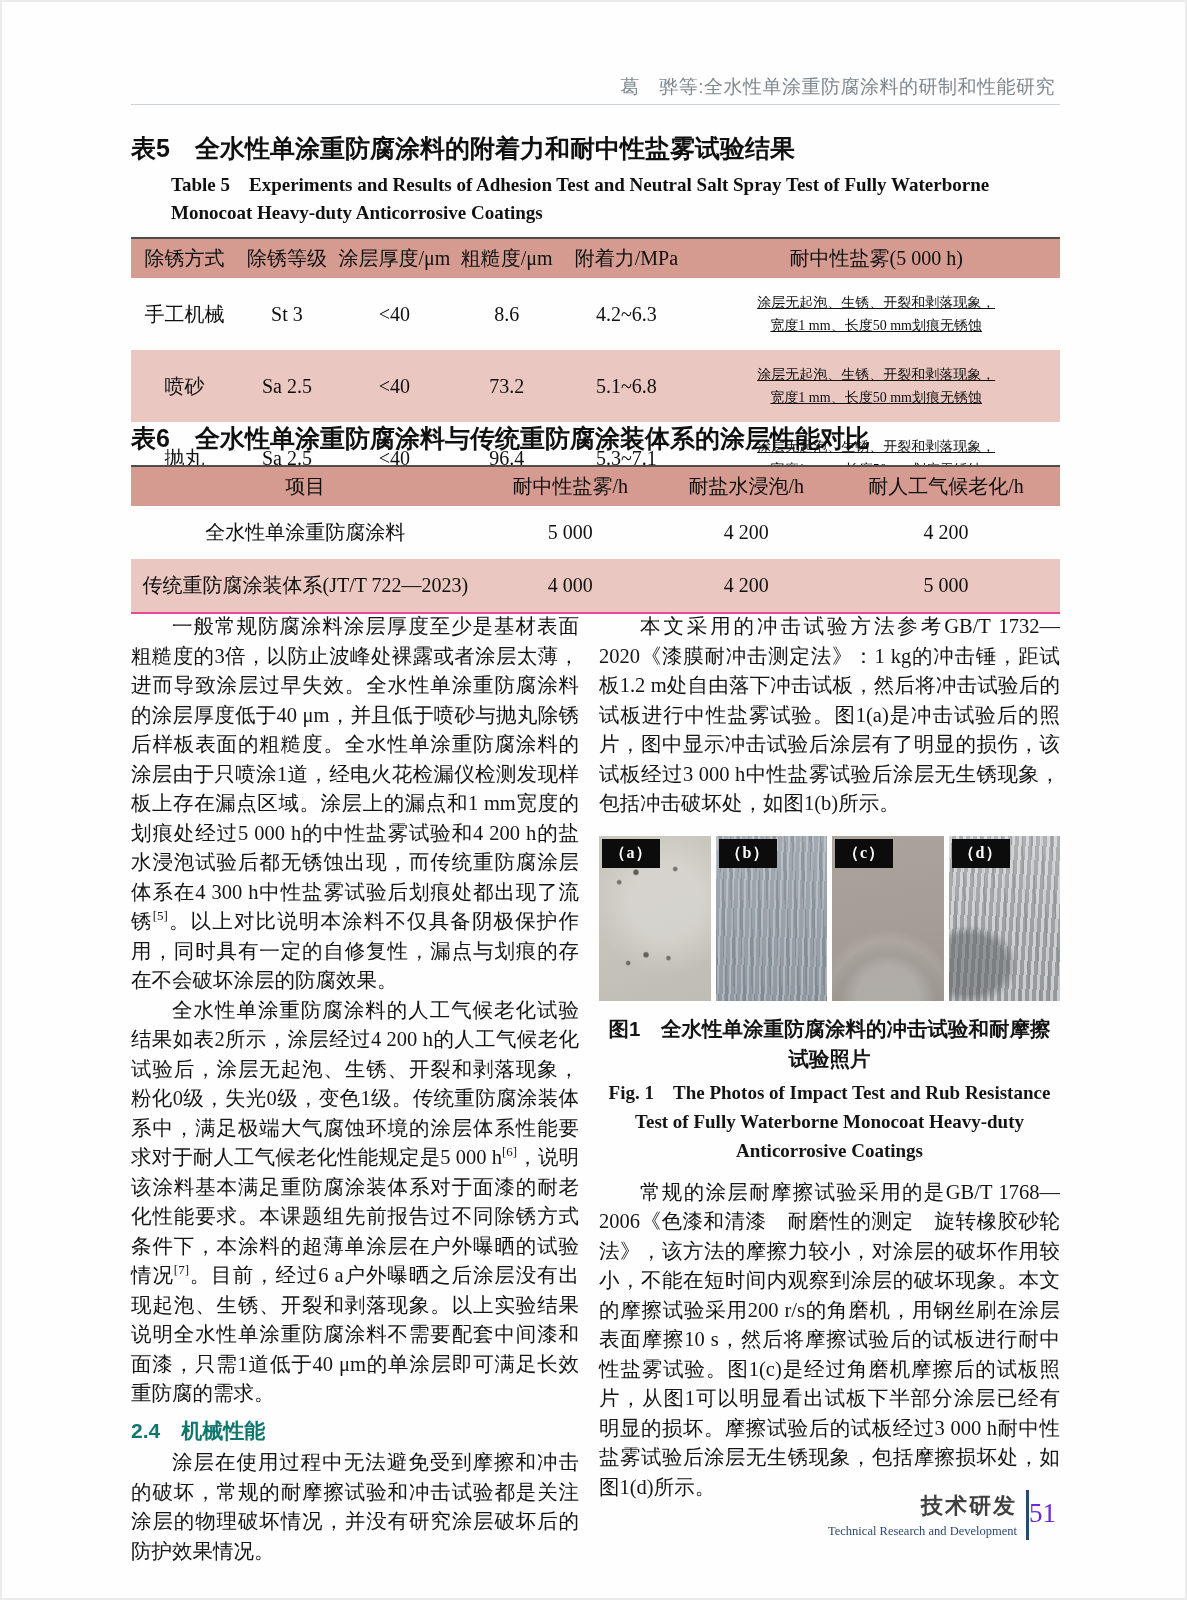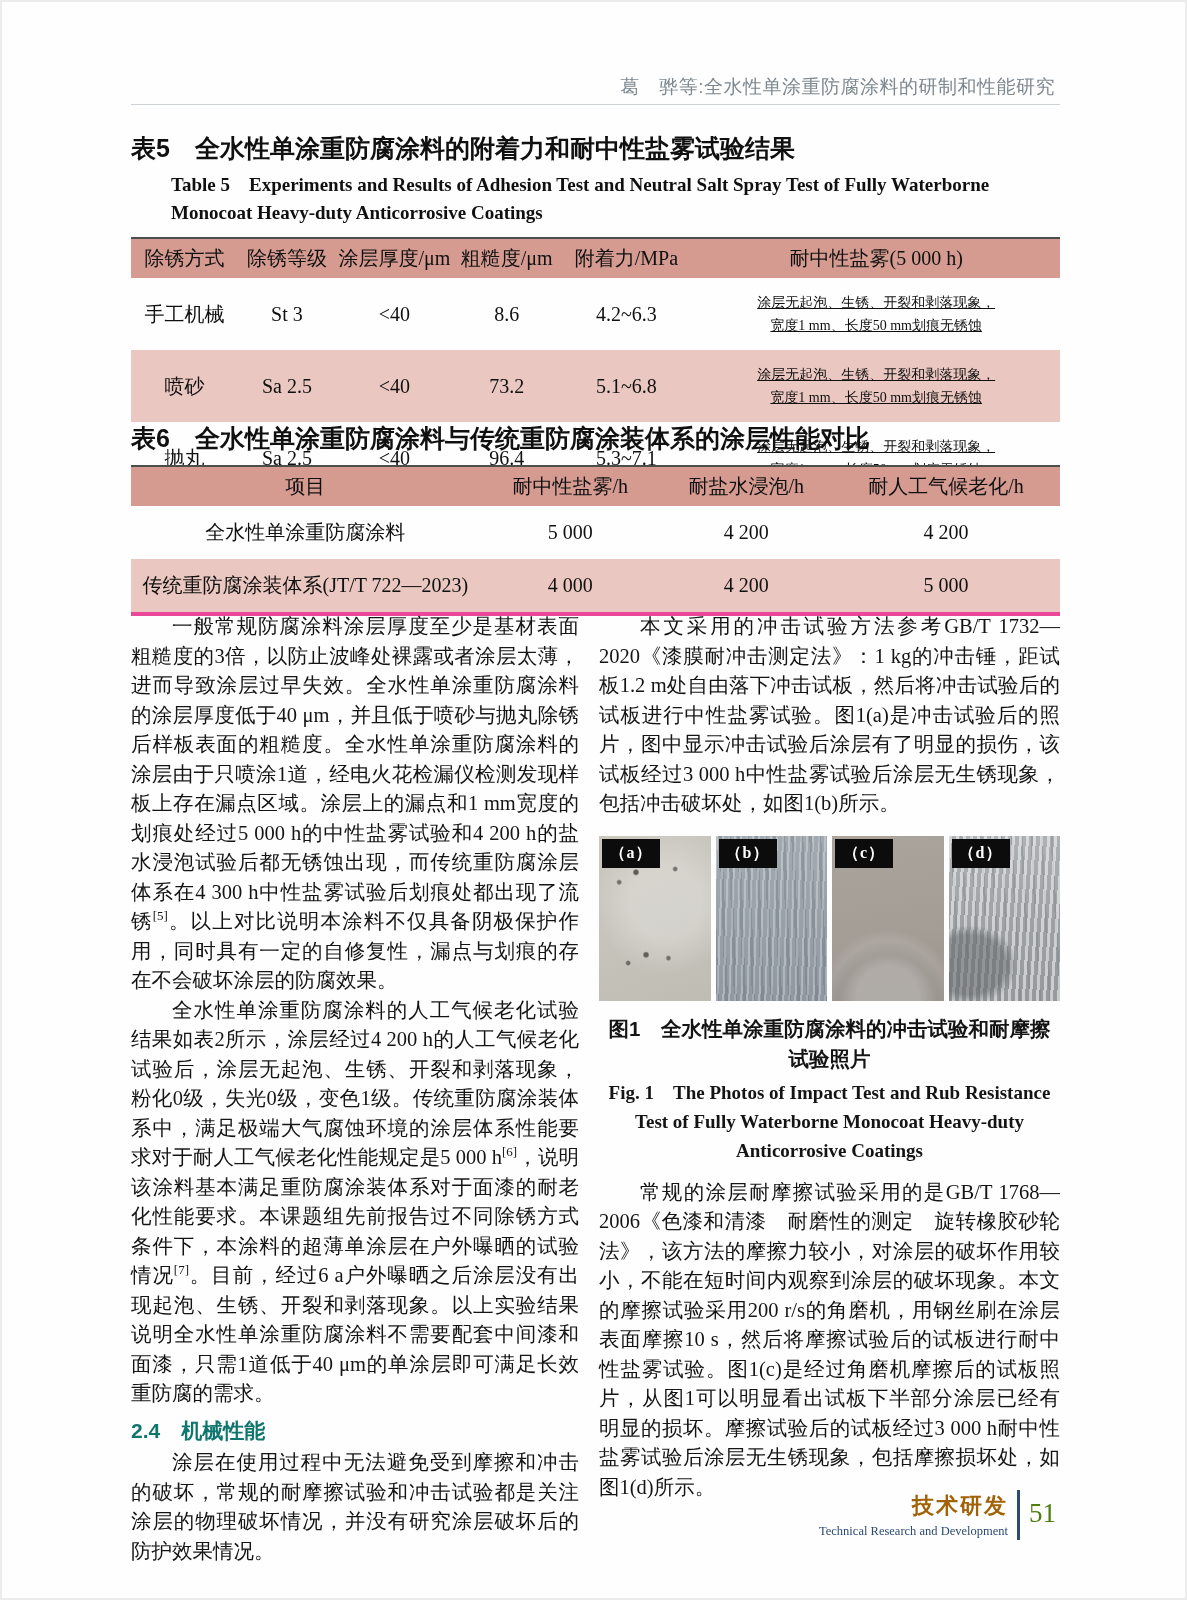--- a/index.html
+++ b/index.html
@@ -30,21 +30,21 @@
   .tbl-title-cn{
     text-align:left;font-family:"Liberation Sans","DejaVu Sans",sans-serif;
     font-weight:bold;font-size:25px;color:#101010;margin:0 0 6px 0;
   }
   .tbl-title-en{
     text-align:left;font-weight:bold;font-size:19px;line-height:28px;
     color:#101010;margin:0 40px;
   }
   table.papertable{
     width:100%;border-collapse:collapse;margin-top:10px;
-    border-top:2px solid #4d4d4d;border-bottom:4px solid #ec4899;
+    border-top:2px solid #4d4d4d;border-bottom:2px solid #ec4899;
     font-size:20px;
   }
   table.papertable th{
     font-weight:normal;font-size:20px;color:#101010;
     background:#d59b91;text-align:center;padding:6px 2px;
   }
   table.papertable td{
     text-align:center;vertical-align:middle;padding:13px 2px;color:#101010;
   }
   tr.altrow td{background:#eac7c0;}
@@ -118,26 +118,26 @@
   }
   .after-fig{margin-top:13px;}
   
   .footer{
     position:absolute;top:1488px;right:129px;
     display:flex;align-items:center;
   }
   .footer-text{text-align:right;padding-right:9px;}
   .footer-cn{
     font-family:"Liberation Sans","DejaVu Sans",sans-serif;
-    font-weight:bold;font-size:22px;color:#a16207;letter-spacing:2px;
+    font-weight:bold;font-size:22px;color:#404040;letter-spacing:2px;
   }
   .footer-en{font-size:12.5px;color:#2c4a6e;margin-top:3px;}
   .footer-divider{width:3px;height:50px;background:#2c4a6e;}
   .footer-page{
-    font-size:27px;color:#4d7c0f;padding-left:9px;align-self:flex-start;
+    font-size:27px;color:#6d28d9;padding-left:0;align-self:flex-start;
     padding-top:8px;
   }
 </style>
 </head>
 <body>
 
 <div class="page">
 
   <div class="running-title">葛　骅等:全水性单涂重防腐涂料的研制和性能研究</div>
   <div class="header-rule"></div>

